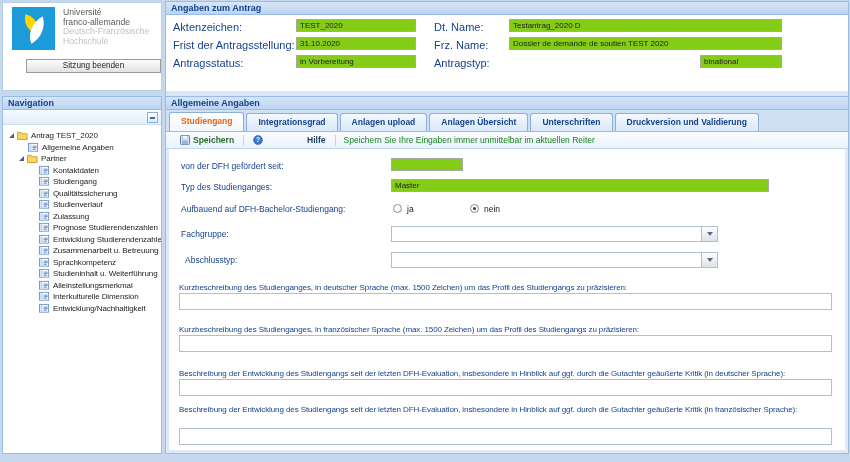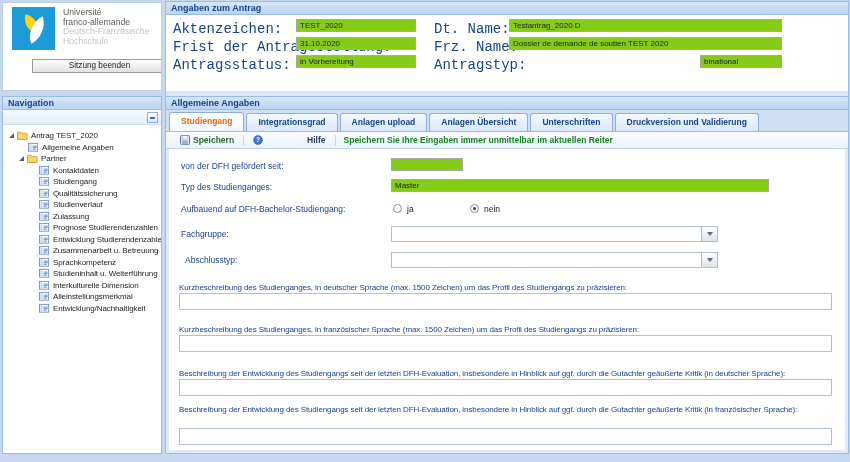--- a/index.html
+++ b/index.html
@@ -19,29 +19,29 @@
     color:#15428b; font-size:9px; font-weight:bold;
     padding:1px 5px; line-height:11px;
   }
   
   .logo-panel { left:2px; top:2px; width:160px; height:89px; border-color:#b9cfe8; }
   .logo-mark { position:absolute; left:9px; top:4px; width:43px; height:43px; }
   .logo-text { position:absolute; left:60px; top:5px; line-height:9.5px; font-size:8.7px; }
   .logo-text .l1 { color:#5a5a56; }
   .logo-text .l2 { color:#c2c2be; }
   .session-btn {
-    position:absolute; left:29px; top:56px; width:135px; height:14px;
+    position:absolute; left:23px; top:56px; width:135px; height:14px;
     background:linear-gradient(#fdfdfd,#e2e2e2);
     border:1px solid #9b9b9b; border-radius:0;
     font-size:8.2px; color:#222; text-align:center; line-height:12px;
   }
   
   .antrag-panel { left:165px; top:1px; width:684px; height:98px; }
   .bframe { position:absolute; left:0; right:0; bottom:0; height:7px; background:#d9e7f7; }
-  .flabel { position:absolute; color:#15428b; font-size:14px; white-space:nowrap;font-family:Liberation Mono, monospace; }
+  .flabel { position:absolute; color:#15428b; font-size:11px; white-space:nowrap; }
   .ro {
     position:absolute; height:13px;
     background:#84cc16; border:1px solid #a8a8a8;
     font-family:inherit; font-size:8px; color:#222; padding:0 3px;
   }
   
   .nav-panel { left:2px; top:96px; width:160px; height:358px; }
   .nav-tools {
     position:absolute; top:13px; left:0; right:0; height:15px;
     background:linear-gradient(#f5fafe,#e3effb); border-bottom:1px solid #cddef2;
@@ -75,21 +75,21 @@
   .tab.active { height:19px; background:linear-gradient(#ffffff,#f2f7fd); color:#e0660e; }
   .toolbar {
     position:absolute; top:35px; left:0; right:0; height:17px;
     background:linear-gradient(#fafcff,#e9f2fc); border-bottom:1px solid #c2d5ec;
     display:flex; align-items:center; padding-left:8px; font-size:8.5px;
   }
   .tbtn { display:flex; align-items:center; gap:3px; font-weight:bold; padding:0 6px; }
   .tbtn.save { color:#2a6b2a; }
   .tbtn.help { color:#243d5e;gap:44px; }
   .tb-sep { width:1px; height:11px; background:#c3d3e8; margin:0 3px; }
-  .notice { color:#18821c; font-weight:bold; margin-left:5px; white-space:nowrap; }
+  .notice { color:#18821c; font-weight:normal; margin-left:5px; white-space:nowrap; }
   .formarea {
     position:absolute; top:52px; left:0; right:0; bottom:0; background:#fff;
     border-left:3px solid #dfe9f7; border-right:3px solid #dfe9f7; border-bottom:3px solid #dfe9f7;
   }
   .ilabel { position:absolute; color:#15428b; font-size:8.5px; white-space:nowrap; }
   .lbl-long { position:absolute; color:#15428b; font-size:8px; letter-spacing:-0.1px; white-space:nowrap; }
   .lbl-long.wrap { white-space:normal; width:645px; line-height:10px; }
   .ta {
     position:absolute; left:10px; width:653px; height:17px;
     border:1px solid #b3bdd0; background:#fff; resize:none; font-family:inherit; font-size:8px;
@@ -252,27 +252,27 @@
     <div class="trow ind2">
       <svg class="svgico" viewBox="0 0 12 12">
           <use href="#ic-leaf"></use>
         </svg>
       <span>Studieninhalt u. Weiterführung</span>
     </div>
     <div class="trow ind2">
       <svg class="svgico" viewBox="0 0 12 12">
           <use href="#ic-leaf"></use>
         </svg>
+      <span>Alleinstellungsmerkmal</span>
+    </div>
+    <div class="trow ind2">
+      <svg class="svgico" viewBox="0 0 12 12">
+          <use href="#ic-leaf"></use>
+        </svg>
       <span>Interkulturelle Dimension</span>
-    </div>
-    <div class="trow ind2">
-      <svg class="svgico" viewBox="0 0 12 12">
-          <use href="#ic-leaf"></use>
-        </svg>
-      <span>Alleinstellungsmerkmal</span>
     </div>
     <div class="trow ind2">
       <svg class="svgico" viewBox="0 0 12 12">
           <use href="#ic-leaf"></use>
         </svg>
       <span>Entwicklung/Nachhaltigkeit</span>
     </div>
   </div>
 </div>
 

